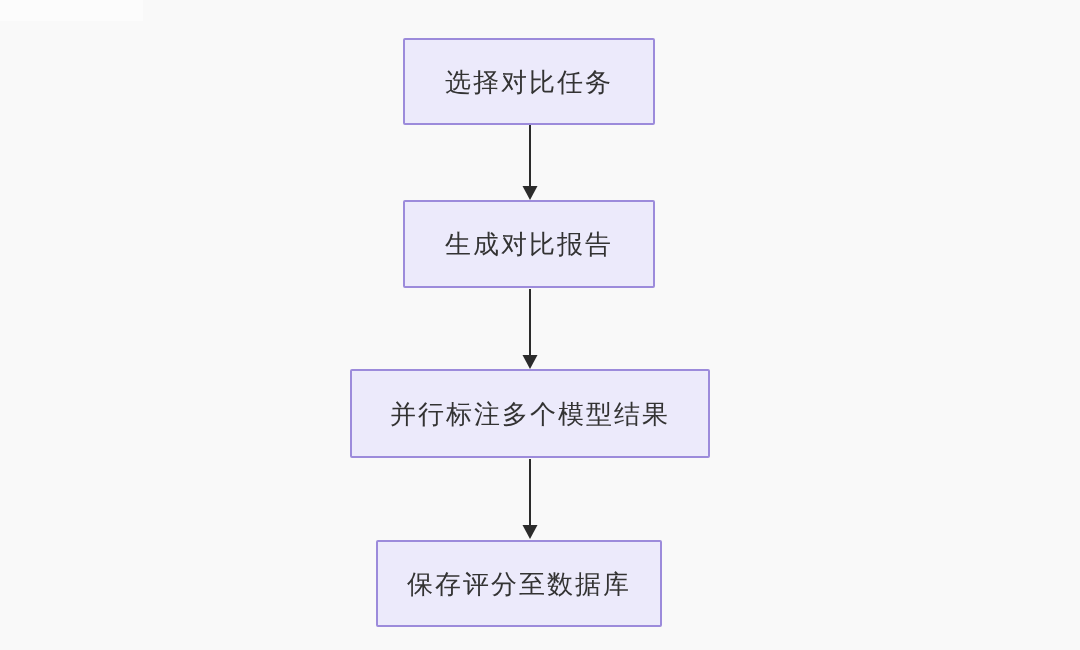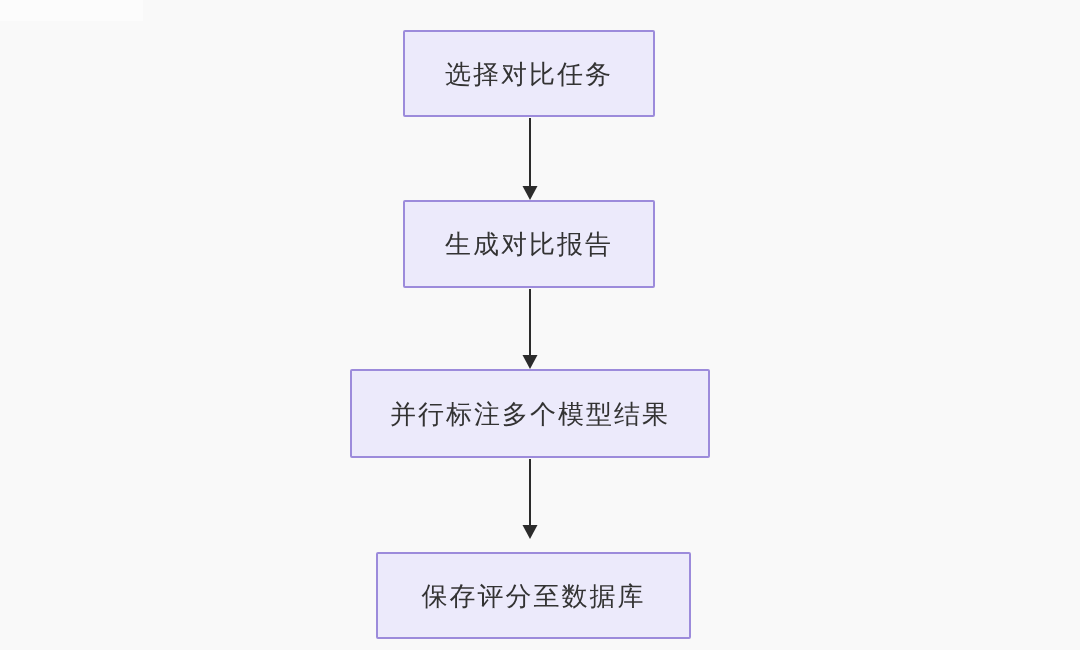--- a/index.html
+++ b/index.html
@@ -40,24 +40,24 @@
     align-items: center;
     justify-content: center;
   }
   .node-label {
     color: #333333;
     font-size: 26px;
     letter-spacing: 2px;
     white-space: nowrap;
     line-height: 1;
   }
-  #node-1 { left: 403px; top: 30px;  width: 252px; height: 87px; }
+  #node-1 { left: 403px; top: 38px;  width: 252px; height: 87px; }
   #node-2 { left: 403px; top: 200px; width: 252px; height: 88px; }
   #node-3 { left: 350px; top: 369px; width: 360px; height: 89px; }
-  #node-4 { left: 376px; top: 552px; width: 315px; height: 87px; align-items: center; }
+  #node-4 { left: 376px; top: 540px; width: 286px; height: 87px; align-items: center; }
 </style>
 </head>
 <body>
 
 <div class="canvas">
 
   <div class="corner-artifact"></div>
 
   <svg class="arrows" viewBox="0 0 1080 650" xmlns="http://www.w3.org/2000/svg">
     <g stroke="#2b2b2b" fill="#2b2b2b">

